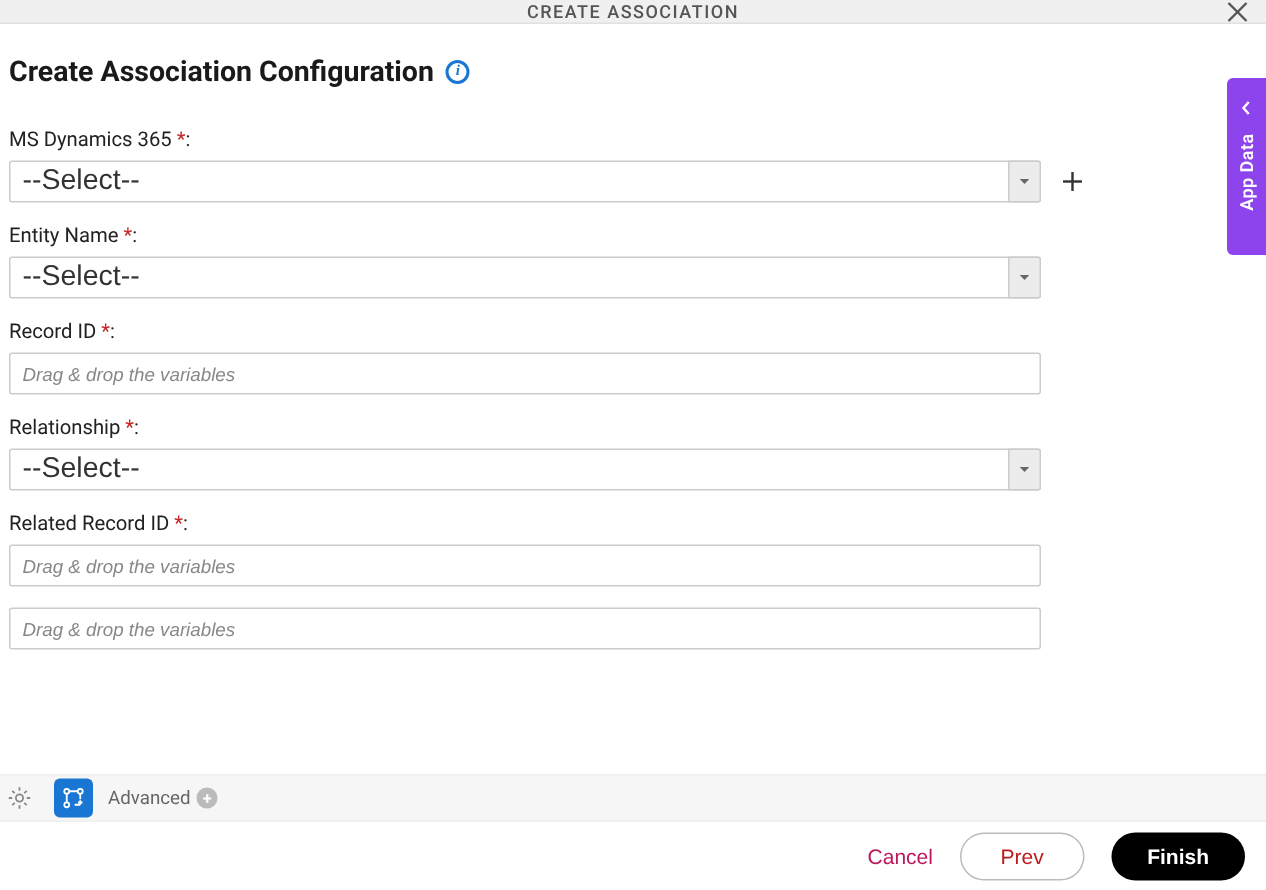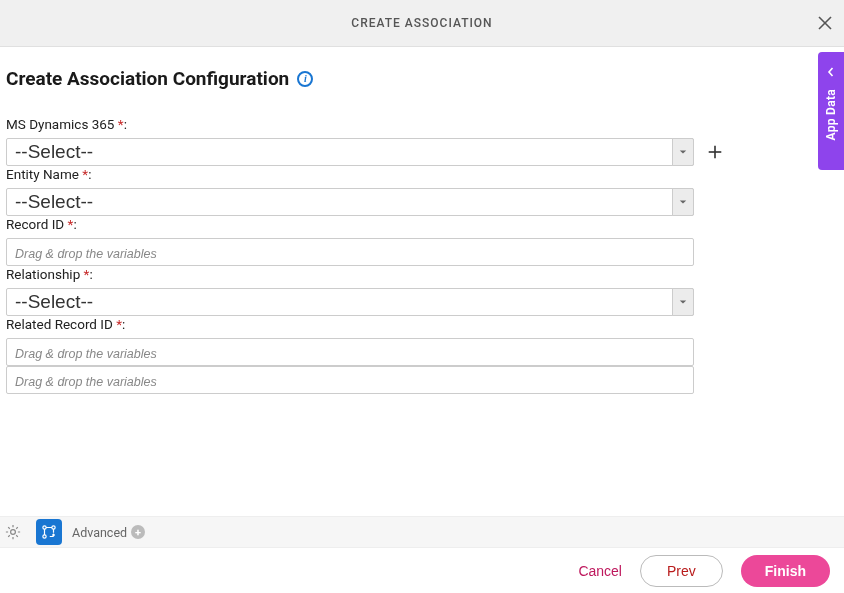--- a/index.html
+++ b/index.html
@@ -1,19 +1,19 @@
 <!DOCTYPE html>
 <html><head>
 <meta charset="utf-8">
 <style>
   * { box-sizing: border-box; margin: 0; padding: 0; }
   html, body { width: 844px; height: 593px; font-family: -apple-system, BlinkMacSystemFont, "Segoe UI", Roboto, Arial, sans-serif; background: #fff; color: #222; overflow: hidden; }
   
   .titlebar {
-    height: 47px;
+    height: 16px;
     background: #f0f0f0;
     border-bottom: 1px solid #e0e0e0;
     display: flex;
     align-items: center;
     justify-content: center;
     position: relative;
   }
   .titlebar-text {
     font-size: 12px;
     letter-spacing: 1px;
@@ -58,21 +58,21 @@
     display: inline-flex;
     align-items: center;
     justify-content: center;
     font-size: 10px;
     font-weight: 700;
     color: #1976d2;
     font-family: Georgia, serif;
     font-style: italic;
   }
   
-  .form-group { }
+  .form-group { margin-bottom: 14px; }
   .form-group.with-add .row { display: flex; align-items: center; gap: 10px; }
   .form-label {
     font-size: 13.5px;
     color: #222;
     margin-bottom: 6px;
     display: block;
   }
   .req { color: #c62828; }
   
   .select-wrap, .input-wrap {
@@ -208,21 +208,21 @@
     background: #fff;
     border: 1px solid #bbb;
     border-radius: 18px;
     padding: 7px 26px;
     cursor: pointer;
   }
   .btn-finish {
     font-size: 14px;
     font-weight: 600;
     color: #fff;
-    background: #ec4899;
+    background: #000000;
     border: none;
     border-radius: 18px;
     padding: 8px 24px;
     cursor: pointer;
   }
 </style>
 </head>
 <body>
 
 <div class="titlebar">

